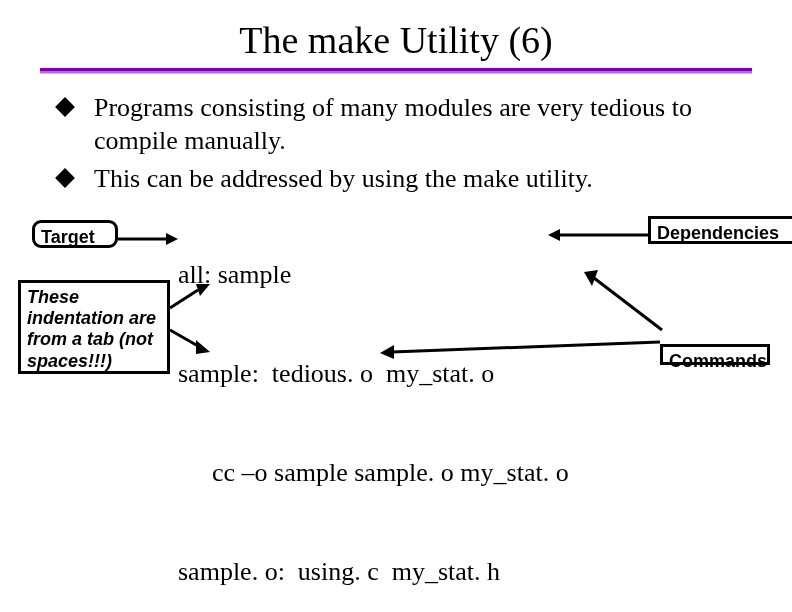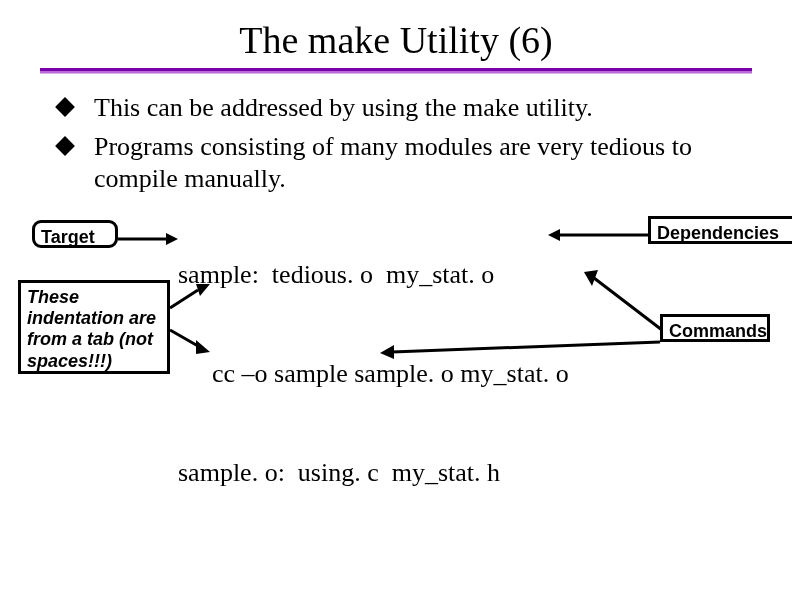--- a/index.html
+++ b/index.html
@@ -77,49 +77,50 @@
     font-family: Arial, Helvetica, sans-serif;
     font-weight: 700;
     font-size: 18px;
     line-height: 1.18;
     padding: 4px 6px;
     box-sizing: border-box;
   }
   .box-target { top: 220px; left: 32px; width: 86px; height: 28px; border-radius: 9px; }
   .box-indent { top: 280px; left: 18px; width: 152px; height: 94px; font-style: italic; }
   .box-deps   { top: 216px; left: 648px; width: 152px; height: 28px; }
-  .box-cmds   { top: 314px; left: 660px; width: 110px; height: 28px; }
+  .box-cmds   { top: 344px; left: 660px; width: 110px; height: 21px; }
 
   svg.arrow { position:absolute; overflow:visible; }
 </style>
 </head>
 <body>
 
 <div class="slide">
 
   <div class="title">The make Utility (6)</div>
 
   <div class="underline">
     <div class="bar1"></div>
       <div class="bar2"></div>
       <div class="bar3"></div>
   </div>
 
   <div class="bullets">
     <div class="bull-row">
       <span class="diamond"></span>
-      <span>This can be addressed by using the make utility.</span>
+      <span>Programs consisting of many modules are very tedious to compile manually.</span>
     </div>
     <div class="bull-row">
       <span class="diamond"></span>
-      <span>Programs consisting of many modules are very tedious to compile manually.</span>
+      <span>This can be addressed by using the make utility.</span>
     </div>
   </div>
 
   <div class="code">
+    <span class="line">all: sample</span>
     <span class="line">sample:  tedious. o  my_stat. o</span>
     <span class="line ind">cc –o sample sample. o my_stat. o</span>
     <span class="line">sample. o:  using. c  my_stat. h</span>
     
     
     
     
     
   </div>
 

